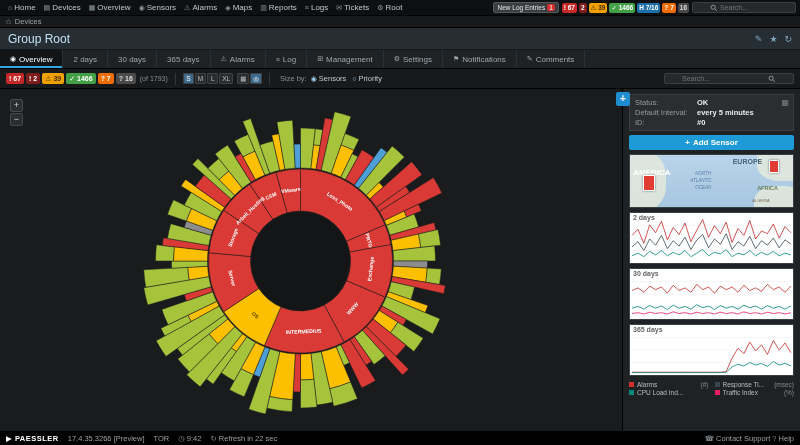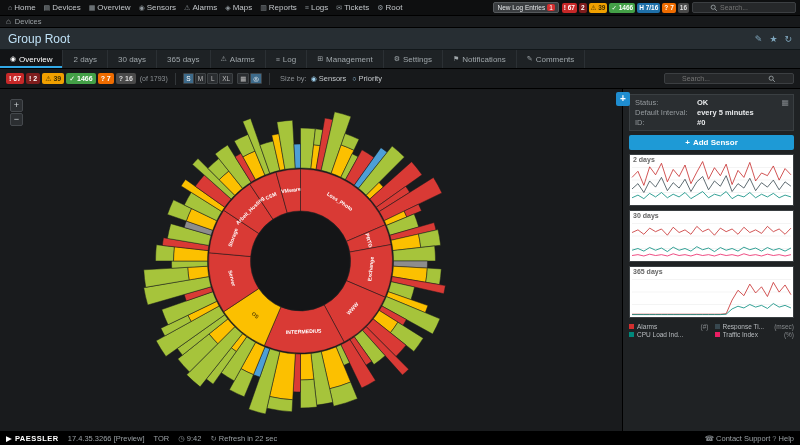--- a/index.html
+++ b/index.html
@@ -386,20 +386,34 @@
             <span class="slabel">ID:</span>
             <span class="svalue">#0</span>
           </div>
         </div>
       <span class="sched-icon">▦</span>
     </div>
     <div class="add-sensor">
       <span>+</span>
       <span>Add Sensor</span>
     </div>
+    <div class="map" id="geo-map">
+      <div class="land l1"></div>
+      <div class="land l2"></div>
+      <div class="land l3"></div>
+    <span class="map-label" style="left: 2%; top: 26%; font-size: 8px; color: rgb(255, 255, 255); font-weight: bold;">AMERICA</span>
+        <span class="map-label" style="left: 63%; top: 6%; font-size: 7px; color: rgb(70, 98, 127); font-weight: bold;">EUROPE</span>
+        <span class="map-label" style="left: 40%; top: 32%; font-size: 4.5px; color: rgb(91, 130, 168); font-style: italic;">NORTH</span>
+        <span class="map-label" style="left: 37%; top: 46%; font-size: 4.5px; color: rgb(91, 130, 168); font-style: italic;">ATLANTIC</span>
+        <span class="map-label" style="left: 40%; top: 60%; font-size: 4.5px; color: rgb(91, 130, 168); font-style: italic;">OCEAN</span>
+        <span class="map-label" style="left: 78%; top: 60%; font-size: 5.5px; color: rgb(106, 125, 90); font-weight: bold;">AFRICA</span>
+        <span class="map-label" style="left: 75%; top: 84%; font-size: 4px; color: rgb(122, 111, 82);">ALGERIA</span>
+        <div class="map-marker" style="left: 8%; top: 38%; width: 12px; height: 16px;"></div>
+        <div class="map-marker" style="left: 85%; top: 10%; width: 10px; height: 13px;"></div>
+      </div>
     <div id="graphs">
         <div class="graph-card">
           <div class="graph-title">2 days</div>
           <svg class="spark" viewBox="0 0 160 52" preserveAspectRatio="none">
             <line x1="2" y1="13" x2="158" y2="13" stroke="#e9e9e9" stroke-width="0.5"></line>
             <line x1="2" y1="26" x2="158" y2="26" stroke="#e9e9e9" stroke-width="0.5"></line>
             <line x1="2" y1="39" x2="158" y2="39" stroke="#e9e9e9" stroke-width="0.5"></line>
             <polyline points="2.0,23.3 7.8,16.9 13.6,31.6 19.3,12.3 25.1,20.6 30.9,8.6 36.7,27.9 42.4,15.0 48.2,22.4 54.0,10.4 59.8,29.8 65.6,17.8 71.3,6.8 77.1,25.2 82.9,13.2 88.7,21.5 94.4,9.5 100.2,30.7 106.0,16.0 111.8,23.3 117.6,7.7 123.3,27.0 129.1,18.7 134.9,21.5 140.7,11.4 146.4,26.1 152.2,14.1 158.0,20.6" fill="none" stroke="#c62828" stroke-width="0.8"></polyline>
             <polyline points="2.0,35.3 7.8,29.8 13.6,39.0 19.3,27.0 25.1,33.4 30.9,23.3 36.7,37.1 42.4,28.8 48.2,34.4 54.0,25.2 59.8,38.0 65.6,27.9 71.3,22.4 77.1,36.2 82.9,27.0 88.7,32.5 94.4,21.5 100.2,38.0 106.0,29.8 111.8,34.4 117.6,24.2 123.3,37.1 129.1,28.8 134.9,33.4 140.7,26.1 146.4,36.2 152.2,27.9 158.0,32.5" fill="none" stroke="#37474f" stroke-width="0.8"></polyline>
             <polyline points="2.0,44.5 7.8,41.7 13.6,45.4 19.3,39.9 25.1,43.6 30.9,39.0 36.7,44.5 42.4,40.8 48.2,43.6 54.0,39.0 59.8,45.4 65.6,41.7 71.3,38.0 77.1,44.5 82.9,40.8 88.7,42.6 94.4,38.0 100.2,45.4 106.0,41.7 111.8,43.6 117.6,39.0 123.3,44.5 129.1,40.8 134.9,43.6 140.7,39.9 146.4,44.5 152.2,41.7 158.0,43.6" fill="none" stroke="#00897b" stroke-width="0.8"></polyline>

